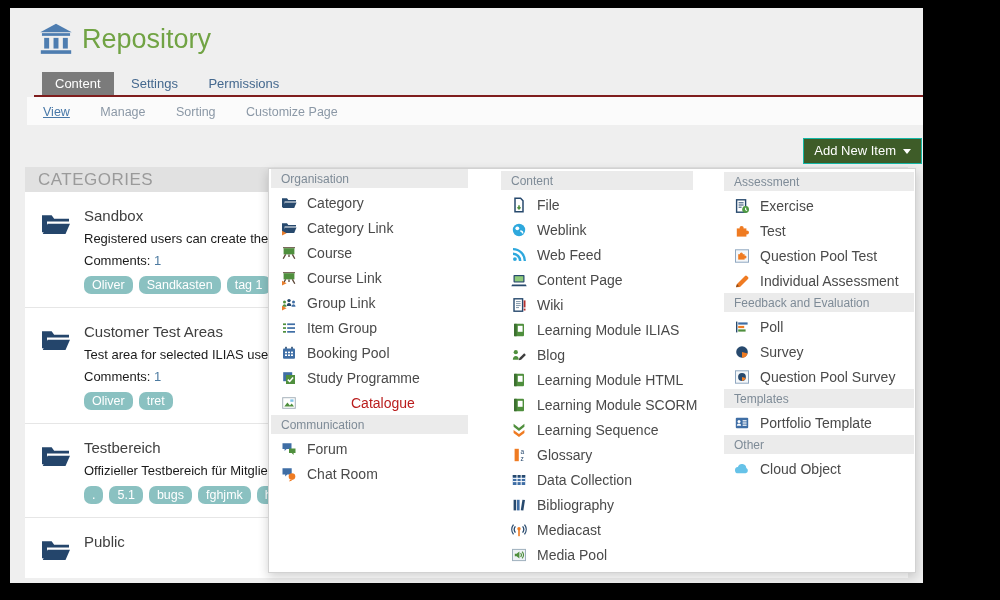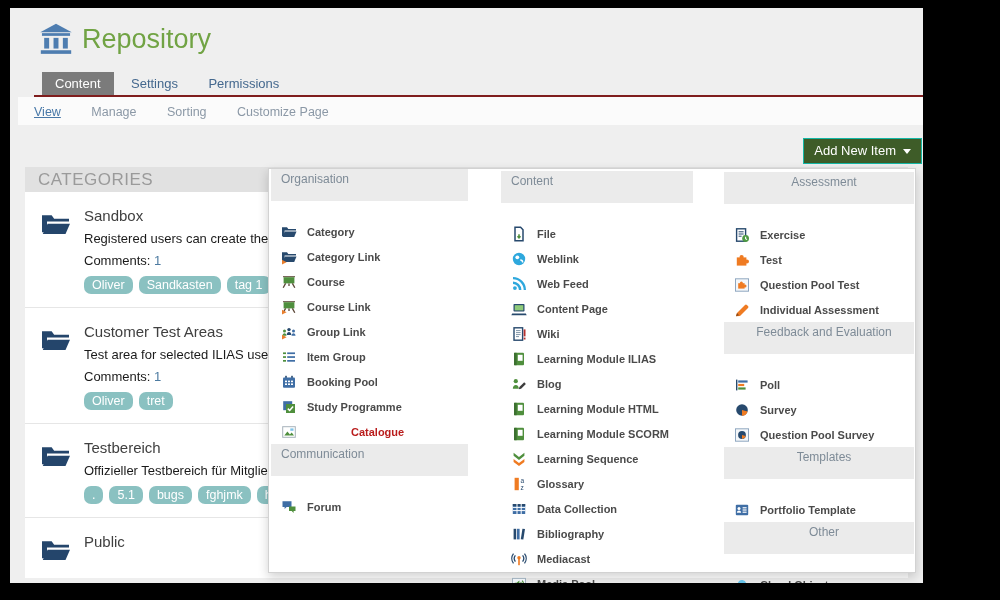--- a/index.html
+++ b/index.html
@@ -10,21 +10,21 @@
   .app-header{position:absolute;left:0;top:0;right:0;height:64px;}
   .bank{position:absolute;left:28px;top:13px;width:36px;height:36px;}
   .page-title{position:absolute;left:72px;top:16px;font-size:27px;color:#71a344;}
 
   
   .tabs{position:absolute;left:24px;right:0;top:64px;height:23px;border-bottom:2px solid #7f1d1d;padding-left:8px;}
   .tab{display:inline-block;height:23px;line-height:23px;padding:0 13px;font-size:13px;color:#44688e;cursor:pointer;vertical-align:top;}
   .tab.active{background:#7b7b7b;color:#fff;}
 
   
-  .subnav{position:absolute;left:8px;right:0;top:89px;height:28px;background:#fbfbfb;line-height:28px;padding-left:16px;box-sizing:border-box;}
+  .subnav{position:absolute;left:17px;right:0;top:89px;height:28px;background:#fbfbfb;line-height:28px;padding-left:16px;box-sizing:border-box;}
   .subnav a{font-size:12.5px;color:#8b98a6;margin-right:26px;text-decoration:none;cursor:pointer;}
   .subnav a.active{color:#4878a8;text-decoration:underline;}
 
   
   .btn-add{position:absolute;top:130px;right:1px;height:24px;background:#3e5c28;border:1px solid #14b8a6;
     color:#fff;font-size:13px;line-height:24px;padding:0 10px;cursor:pointer;box-sizing:content-box;}
   .caret{display:inline-block;width:0;height:0;border-left:4px solid transparent;border-right:4px solid transparent;
     border-top:5px solid #fff;margin-left:7px;vertical-align:middle;}
 
   
@@ -41,26 +41,26 @@
   .cat-tags{white-space:nowrap;}
   .tag{display:inline-block;background:#8ac1c1;color:#fff;font-size:12.5px;padding:2px 8px;
     border-radius:7px;margin-right:6px;cursor:pointer;}
 
   
   .dropdown{position:absolute;left:258px;top:160px;width:648px;height:405px;background:#fff;
     border:1px solid #d2d2d2;box-shadow:0 4px 10px rgba(0,0,0,.18);z-index:5;box-sizing:border-box;}
   .menu-col{position:absolute;}
   .col1{left:2px;top:0;width:197px;}
   .col2{left:232px;top:2px;width:192px;}
-  .col3{left:455px;top:3px;width:190px;text-align:center;}
-  .menu-sec-title{height:32px;line-height:21px;background:#ebebeb;color:#7e8b97;font-size:12px;
-    padding-left:10px;margin-bottom:18px;}
+  .col3{left:455px;top:3px;width:190px;}
+  .menu-sec-title{height:19px;line-height:21px;background:#ebebeb;color:#7e8b97;font-size:12px;
+    padding-left:10px;margin-bottom:2px;}
   .menu-item{height:25px;display:flex;align-items:center;padding-left:10px;cursor:pointer;}
   .menu-item .mi{flex:0 0 16px;height:16px;margin-right:10px;}
-  .menu-item .ml{font-size:11px;color:#4a4a4a;white-space:nowrap;font-weight:bold;}
+  .menu-item .ml{font-size:14px;color:#4a4a4a;white-space:nowrap;}
   .menu-item.active .ml{color:#b91c1c;margin-left:44px;}
   svg{display:block;}
 </style>
 </head>
 <body>
 
 <div class="page">
 
   <div class="app-header">
     <span class="bank">
@@ -261,20 +261,30 @@
         <div class="menu-sec-title">Communication</div>
         <div class="menu-item">
           <span class="mi">
             <svg viewBox="0 0 16 16" width="16" height="16">
               <path d="M1.5 2.3h9v5.7H5.6L3.6 10V8H1.5z" fill="#3f6ea5"></path>
               <path d="M8 7.4h6.5v4.6h-1.9v1.9l-1.9-1.9H8z" fill="#4f8f3d"></path>
             </svg>
           </span>
           <span class="ml">Forum</span>
         </div>
+        <div class="menu-item">
+          <span class="mi">
+            <svg viewBox="0 0 16 16" width="16" height="16">
+              <path d="M1.5 2.3h9.2v6.1H6.2L4.2 10.6V8.4H1.5z" fill="#3f6ea5"></path>
+              <circle cx="11" cy="10.6" r="3.3" fill="#ef7b22"></circle>
+              <path d="M9 13.4l-.8 2.2 3-1z" fill="#ef7b22"></path>
+            </svg>
+          </span>
+          <span class="ml">Chat Room</span>
+        </div>
       </div>
     <div class="menu-col col2">
         <div class="menu-sec-title">Content</div>
         <div class="menu-item">
           <span class="mi">
             <svg viewBox="0 0 16 16" width="16" height="16">
               <path d="M4 1.3h5.6l2.4 2.4v11H4z" fill="none" stroke="#27496d" stroke-width="1.5"></path>
               <path d="M8 8.2v3.4M6.5 10.2L8 11.8l1.5-1.6" stroke="#4f8f3d" stroke-width="1.5" fill="none"></path>
             </svg>
           </span>

